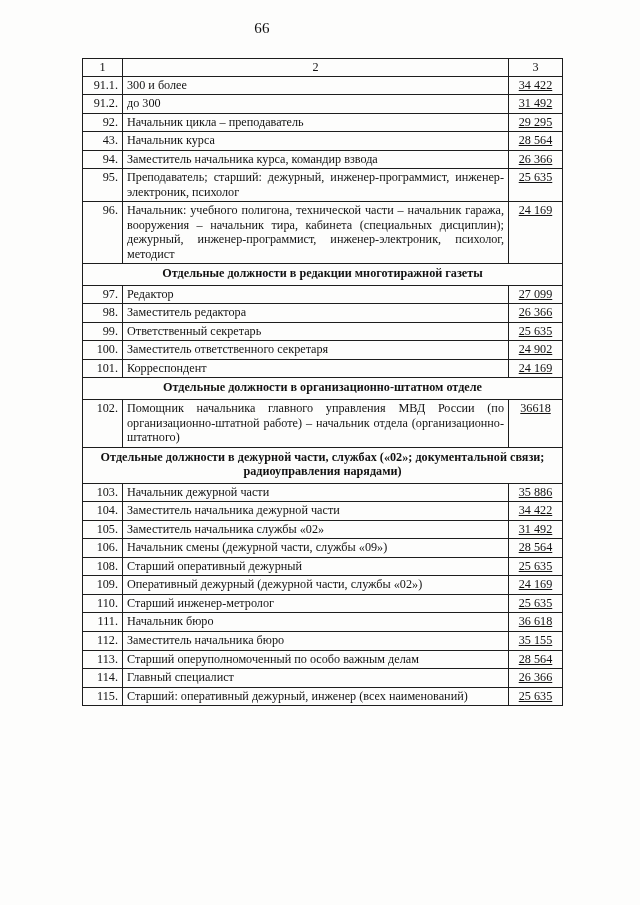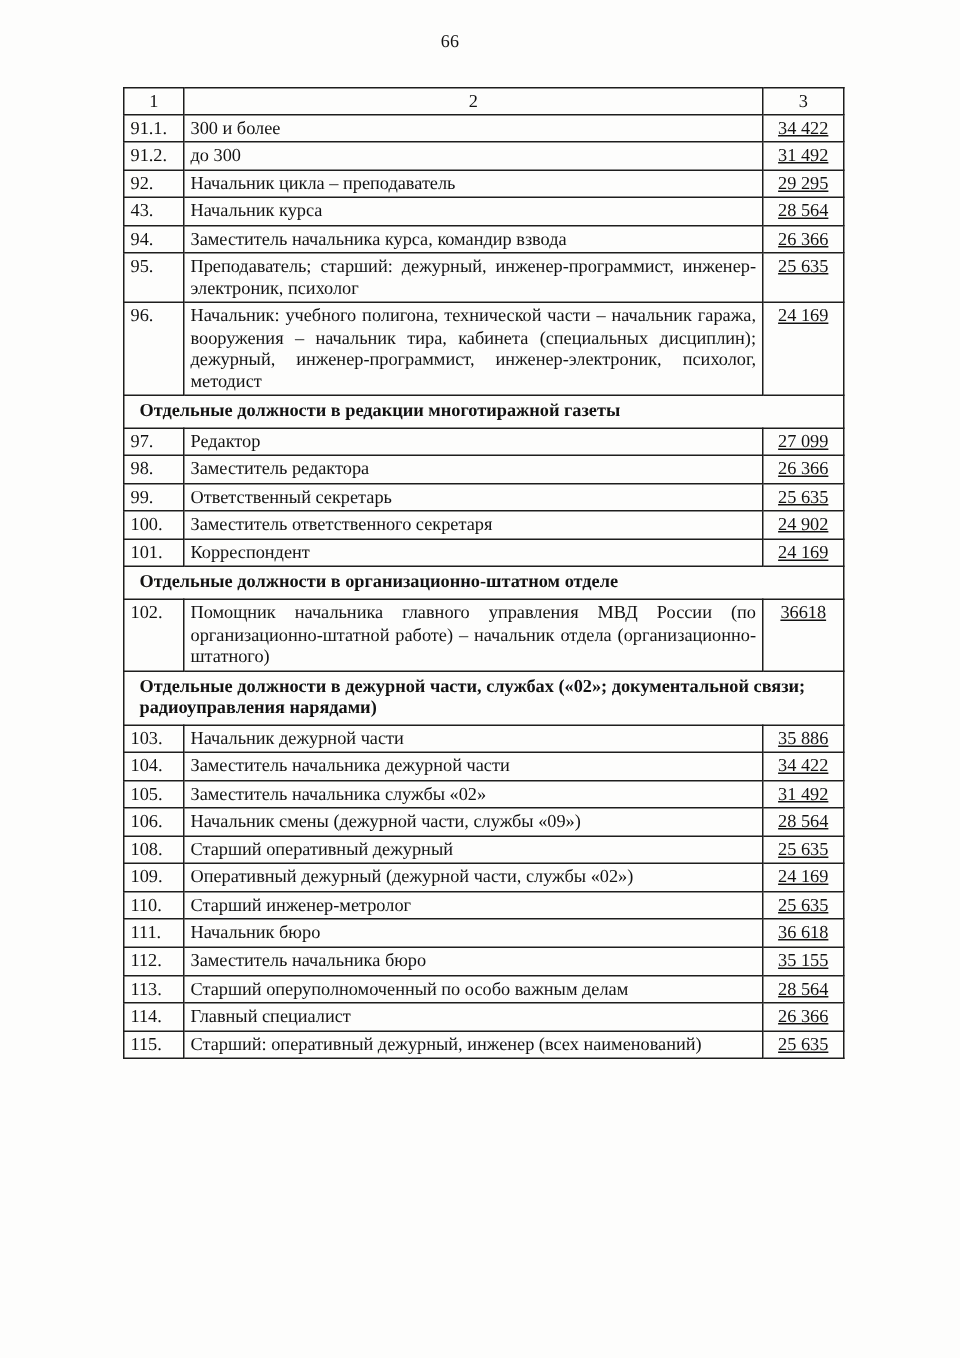--- a/index.html
+++ b/index.html
@@ -22,23 +22,22 @@
     width: 640px;
     height: 905px;
     background: #fdfdfc;
   }
   .page-number {
     position: absolute;
     top: 20px;
     left: 0;
     width: 524px;
     text-align: center;
-    font-size: 12px;
+    font-size: 15px;
     letter-spacing: 0.2px;
-    padding-left: 38px;
   }
   .table-wrap {
     position: absolute;
     left: 82px;
     top: 58px;
     width: 480px;
   }
   table.doc-table {
     border-collapse: collapse;
     width: 480px;
@@ -49,21 +48,21 @@
   table.doc-table td {
     border: 1px solid #1d1d1d;
     padding: 1px 4px 2px 4px;
     vertical-align: top;
   }
   col.c-num   { width: 40px; }
   col.c-name  { width: 386px; }
   col.c-value { width: 54px; }
 
   td.num {
-    text-align: left;
+    text-align: right;
     white-space: nowrap;
     padding-left: 1px;
     padding-right: 1px;
   }
   td.name {
     text-align: justify;
     text-align-last: left;
     hyphens: manual;
     padding-left: 5px;
     padding-right: 5px;
@@ -80,20 +79,21 @@
     text-decoration: underline;
   }
   tr.colhdr td {
     text-align: center;
     font-weight: normal;
     padding-top: 1px;
     padding-bottom: 1px;
   }
   .section-title {
     display: block;
+    text-align: center;
     font-weight: bold;
     font-size: 12.2px;
     line-height: 1.2;
     padding: 1px 6px 2px 6px;
   }
 </style>
 </head>
 <body>
 
 <div class="page">

